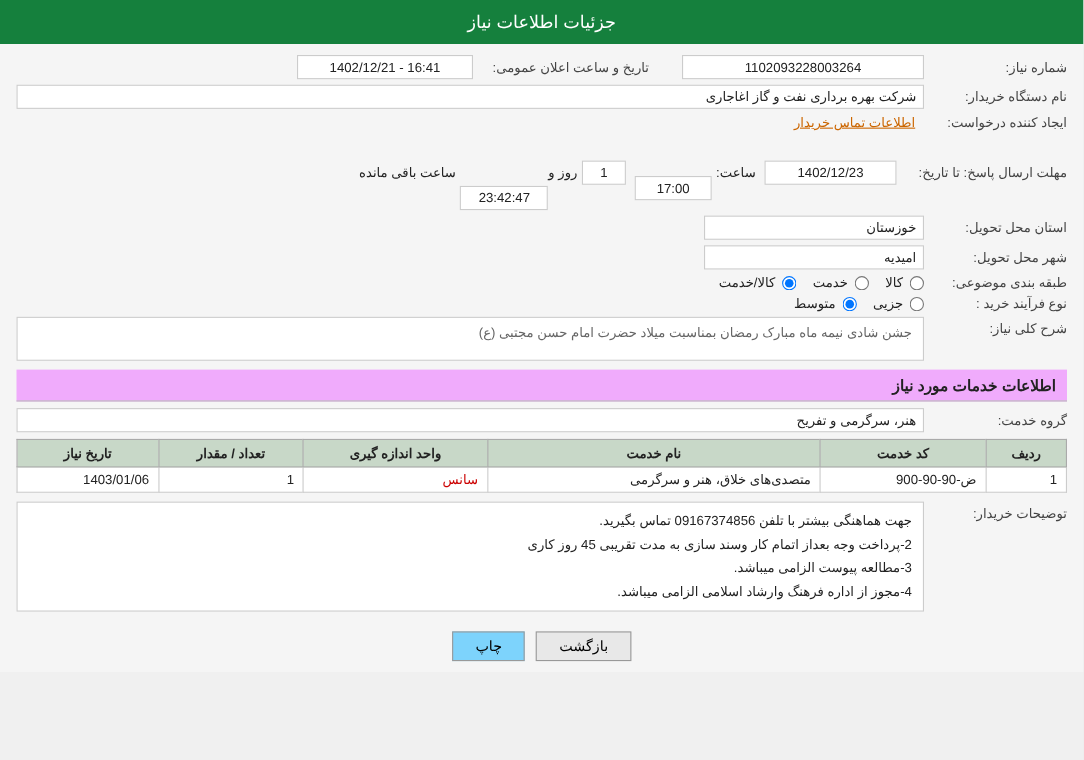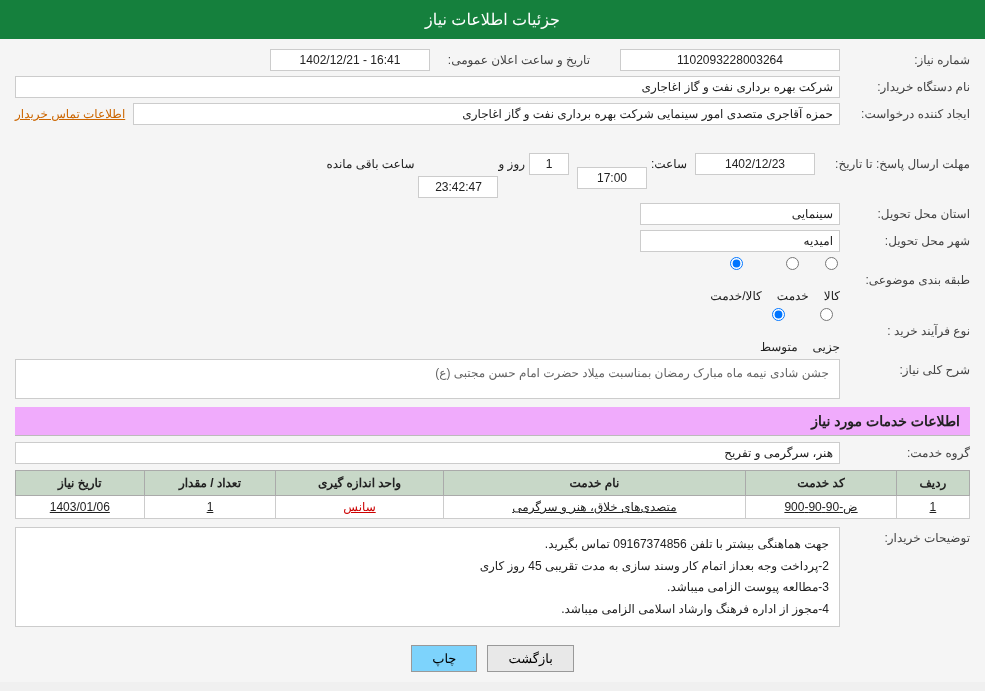--- a/index.html
+++ b/index.html
@@ -45,23 +45,21 @@
     .data-table th {
       background: #c8d8c8;
       border: 1px solid #aaa;
       padding: 5px 8px;
       text-align: center;
       font-weight: bold;
     }
     .data-table td {
       border: 1px solid #ccc;
       padding: 4px 8px;
-      text-align: center;
-      background: white;
-      text-decoration: underline;
+      background: white;
     }
     .notes-box {
       background: white;
       border: 1px solid #ccc;
       padding: 6px 10px;
       font-size: 12px;
       line-height: 1.8;
       margin-bottom: 8px;
     }
     .buttons-row {
@@ -106,23 +104,22 @@
     }
     .radio-group {
       display: flex;
       gap: 15px;
       align-items: center;
       font-size: 12px;
     }
     .radio-group label {
       display: flex;
       align-items: center;
-      gap: 19px;
+      gap: 6px;
       cursor: default;
-      flex-direction: column;
     }
     .info-link {
       color: #cc6600;
       font-size: 12px;
       text-decoration: underline;
     }
     .description-box {
       background: white;
       border: 1px solid #ccc;
       padding: 6px 10px;
@@ -153,41 +150,40 @@
         <div class="field-value" style="max-width:160px; text-align:center; direction:ltr;">1402/12/21 - 16:41</div>
       </div>
 
       <div class="field-row" style="margin-bottom:5px;">
         <span class="field-label">نام دستگاه خریدار:</span>
         <div class="field-value">شرکت بهره برداری نفت و گاز اغاجاری</div>
       </div>
 
       <div class="field-row" style="margin-bottom:5px;">
         <span class="field-label">ایجاد کننده درخواست:</span>
-        <div class="field-value">حمزه آقاجری متصدی امور سینمایی شرکت بهره برداری نفت و گاز اغاجاری</div>
         <span style="min-width:8px;"></span>
         <span class="info-link" style="white-space:nowrap; cursor:pointer;">اطلاعات تماس خریدار</span>
       </div>
 
       <div class="field-row" style="margin-bottom:5px;">
         <span class="field-label" style="min-width:155px;">مهلت ارسال پاسخ: تا تاریخ:</span>
         <div class="field-value" style="max-width:120px; text-align:center;">1402/12/23</div>
         <span style="min-width:8px;"></span>
         <span style="font-size:12px;">ساعت:</span>
         <div class="field-value" style="max-width:70px; text-align:center; margin-right:4px;margin-top:28px;">17:00</div>
         <span style="min-width:8px;"></span>
         <div class="field-value" style="max-width:40px; text-align:center;">1</div>
         <span style="font-size:12px; margin-right:4px;">روز و</span>
         <div class="field-value" style="max-width:80px; text-align:center; direction:ltr;margin-top:46px;">23:42:47</div>
         <span style="font-size:12px; margin-right:4px;">ساعت باقی مانده</span>
       </div>
 
       <div class="field-row" style="margin-bottom:5px;">
         <span class="field-label">استان محل تحویل:</span>
-        <div class="field-value" style="max-width:200px;">سینمایی</div>
+        <div class="field-value" style="max-width:200px;">خوزستان</div>
       </div>
 
       <div class="field-row" style="margin-bottom:5px;">
         <span class="field-label">شهر محل تحویل:</span>
         <div class="field-value" style="max-width:200px;">امیدیه</div>
       </div>
 
       <div class="field-row" style="margin-bottom:5px;">
         <span class="field-label">طبقه بندی موضوعی:</span>
         <div class="radio-group">

